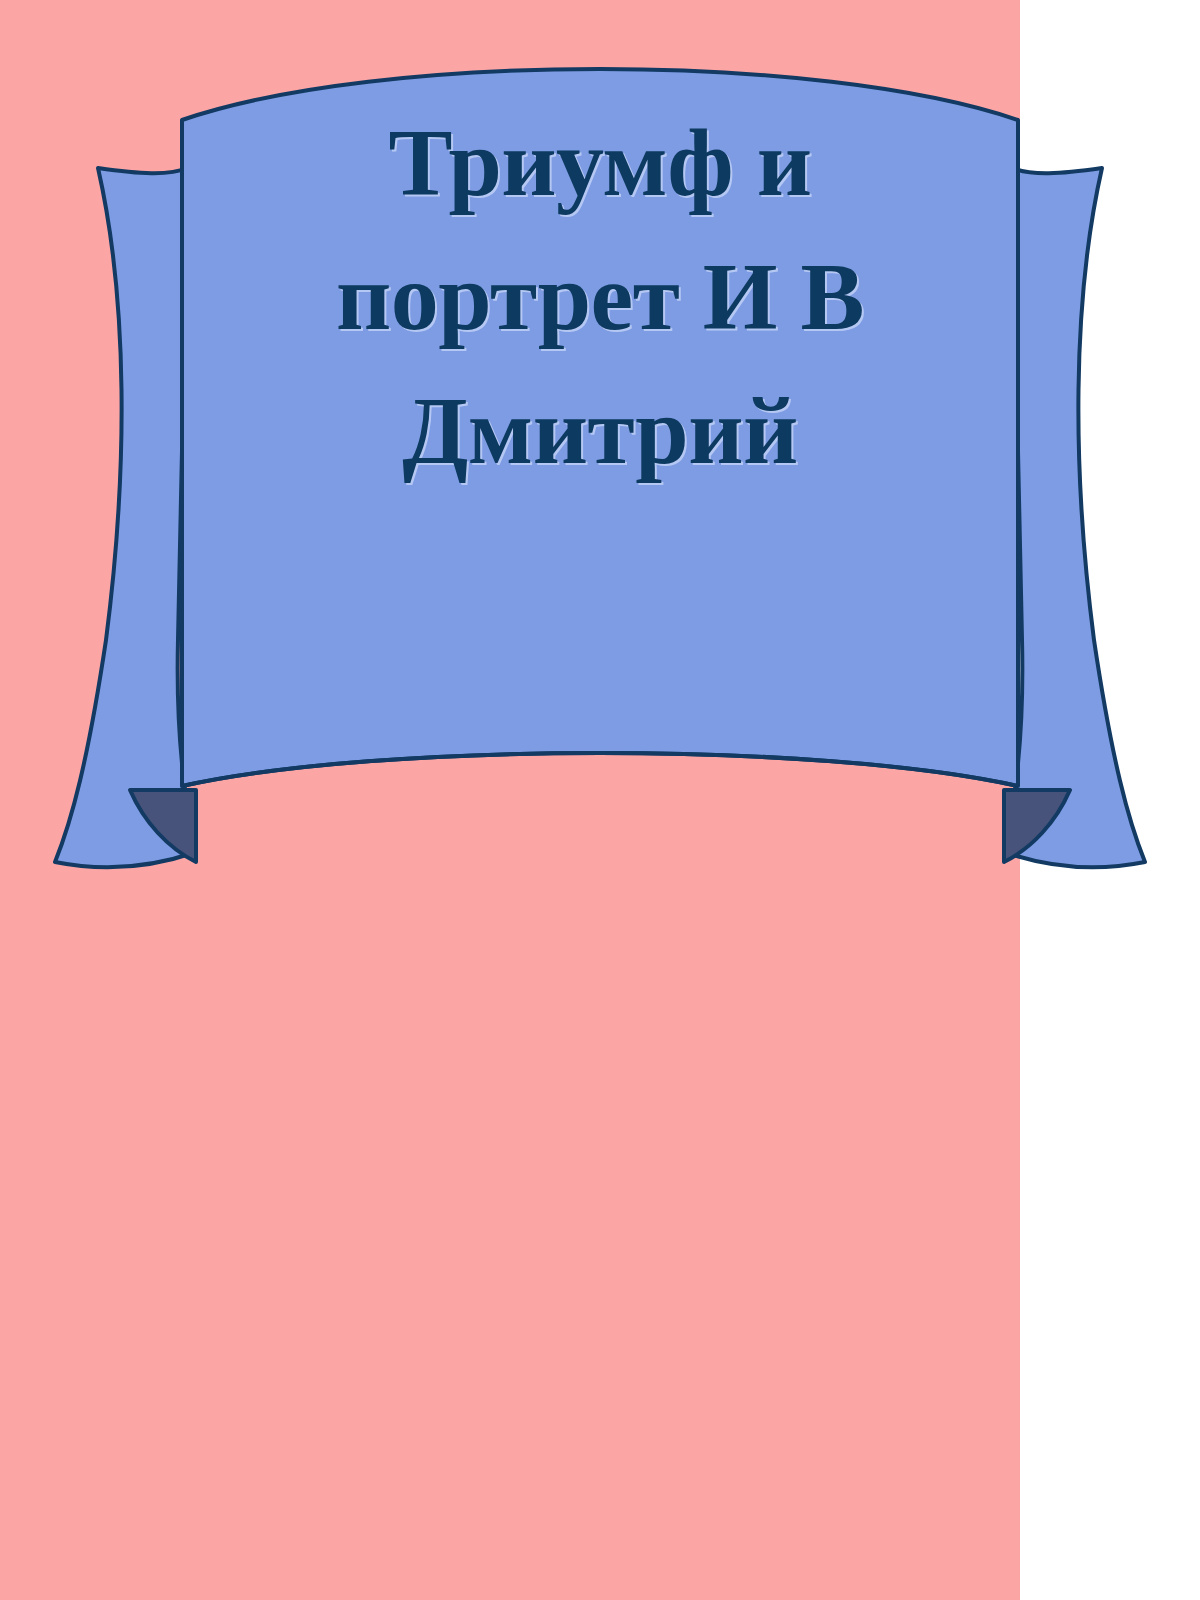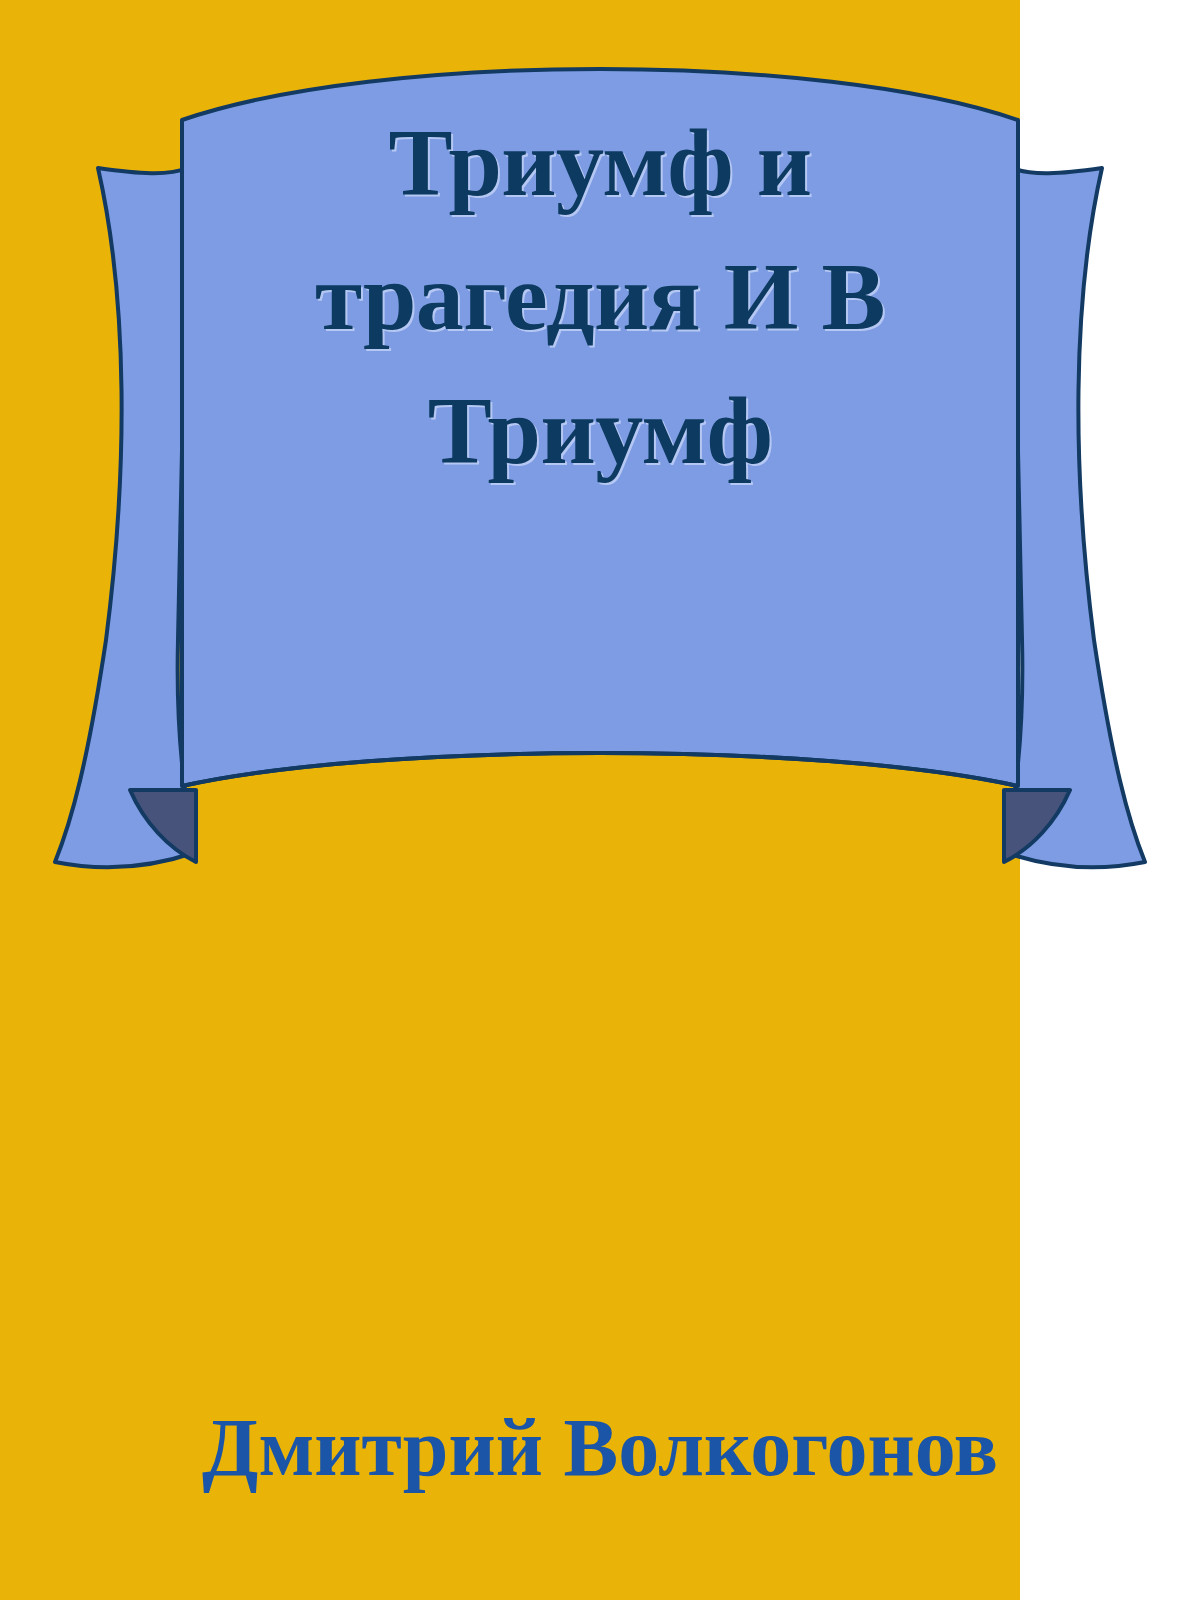--- a/index.html
+++ b/index.html
@@ -9,21 +9,21 @@
   body {
     width: 1200px;
     height: 1600px;
     overflow: hidden;
     font-family: "Liberation Serif", "DejaVu Serif", serif;
   }
   #cover {
     position: relative;
     width: 1020px;
     height: 1600px;
-    background: #eab308;
+    background: #fca5a5;
   }
   #banner-svg {
     position: absolute;
     left: 0;
     top: 0;
     width: 1200px;
     height: 900px;
     display: block;
   }
   #title-block {
@@ -100,19 +100,18 @@
              L 1018 786
              C 820 742, 380 742, 182 786
              Z" fill="#7e9ce3" stroke="#123a63" stroke-width="4" stroke-linejoin="round"></path>
 
     <path d="M 182 786 C 380 742, 820 742, 1018 786" fill="none" stroke="#123a63" stroke-width="4"></path>
 
   </svg>
 
   <div id="title-block">
     <div class="title-line">Триумф и</div>
-    <div class="title-line">трагедия И В</div>
-    <div class="title-line">Триумф</div>
+    <div class="title-line">портрет И В</div>
+    <div class="title-line">Дмитрий</div>
   </div>
 
-  <div id="author">Дмитрий Волкогонов</div>
 
 </div>
 
 </body></html>

